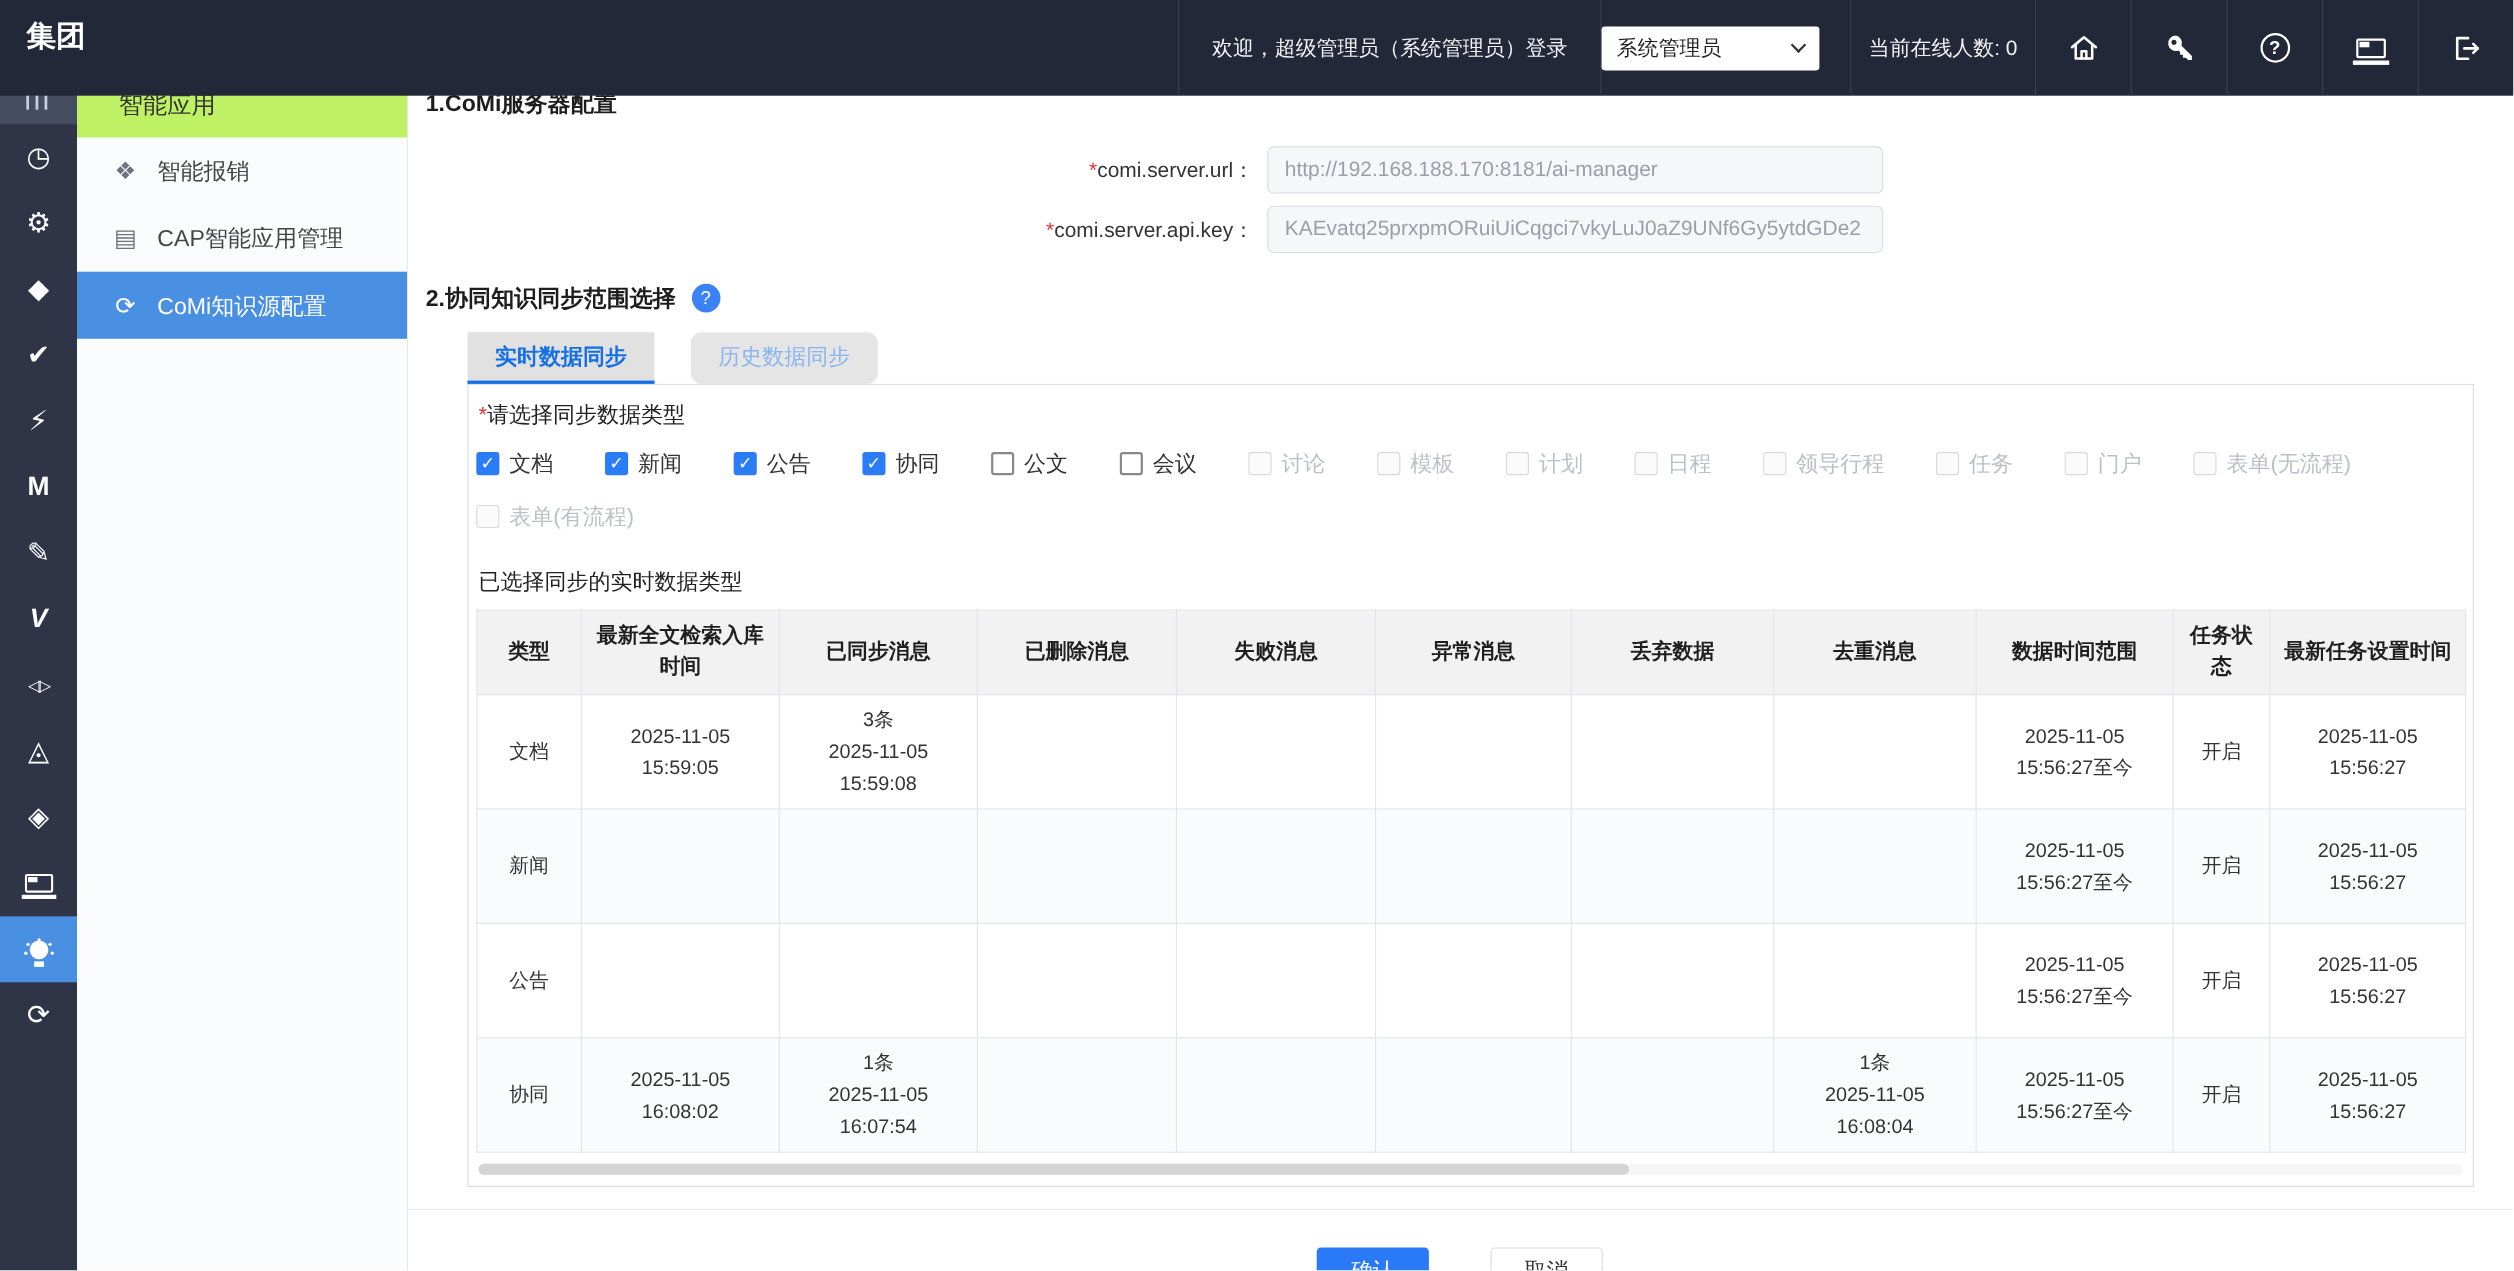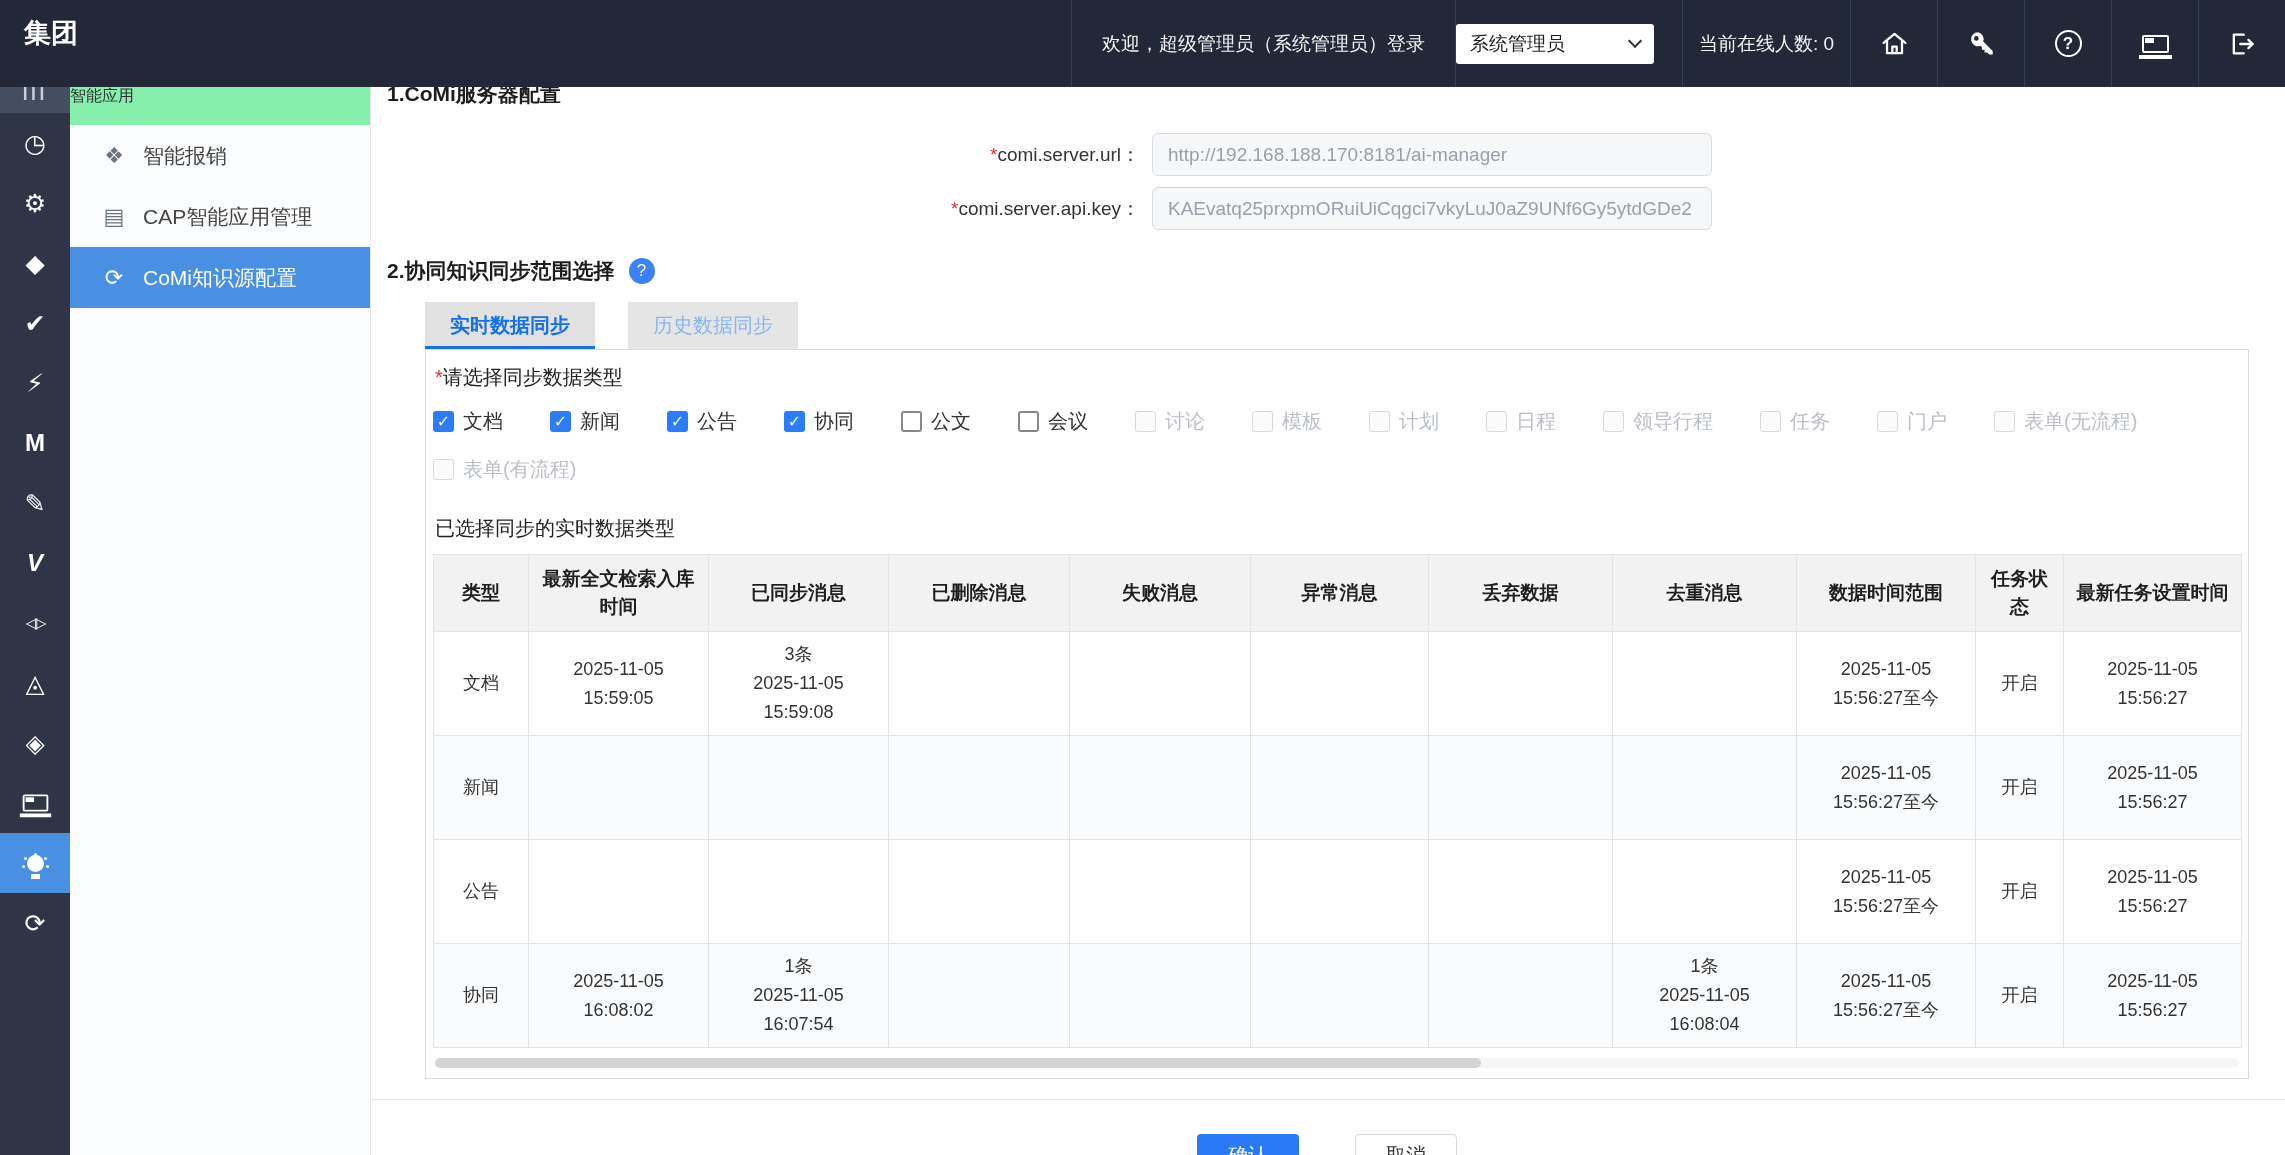--- a/index.html
+++ b/index.html
@@ -30,41 +30,41 @@
   .rail-item.active { background:#4a90e2; }
   .rail-m { font-weight:bold; font-size:24px; }
   .rail-v { font-style:italic; font-weight:bold; font-size:24px; }
   .rail-code { font-size:15px; letter-spacing:-2px; }
   .laptop { transform:scale(.95); }
   .bulb { width:17px; height:17px; border-radius:50%; background:#fff; position:relative; box-shadow:0 -9px 0 -7px #fff, -10px -5px 0 -7px #fff, 10px -5px 0 -7px #fff, -12px 3px 0 -7px #fff, 12px 3px 0 -7px #fff; }
   .bulb::after { content:""; position:absolute; left:4px; bottom:-7px; width:9px; height:5px; background:#fff; }
 
   
   .sidebar { position:absolute; top:67px; left:70px; width:301px; bottom:0; background:#fbfcfd; border-right:1px solid #e7e7e7; }
-  .sidebar-title { height:58px; line-height:58px; background:#86efac; font-size:16px; color:#333; }
+  .sidebar-title { height:58px; line-height:58px; background:#bef264; padding-left:38px; font-size:22px; color:#333; }
   .side-item { height:61px; display:flex; align-items:center; padding-left:30px; font-size:21px; color:#454545; cursor:pointer; }
   .side-item .ic { width:28px; margin-right:15px; font-size:22px; color:#6b7380; text-align:center; }
   .side-item.active { background:#4a90e2; color:#fff; }
   .side-item.active .ic { color:#fff; }
 
   
   .content { position:absolute; top:67px; left:371px; right:0; bottom:0; background:#fff; padding:13px 18px 0 16px; overflow:hidden; }
   .sec-title { font-size:21px; font-weight:600; color:#1d1d1d; display:flex; align-items:center; gap:14px; }
   .req { color:#e03131; }
   .form { margin-top:25px; }
   .form-row { display:flex; align-items:center; margin-bottom:11px; }
   .form-label { width:765px; text-align:right; font-size:19px; color:#333; padding-right:12px; white-space:nowrap; }
   .text-input { width:560px; height:43px; border:1px solid #d8dce3; background:#f6f7f9; border-radius:6px; color:#9aa0a8; font-size:19px; padding:0 15px; font-family:inherit; }
   .sec2 { margin-top:27px; }
   .help-badge { width:26px; height:26px; border-radius:50%; background:#3b82f6; color:#fff; font-size:17px; display:flex; align-items:center; justify-content:center; cursor:pointer; font-weight:normal; }
   .help-badge::after { content:"?"; }
 
   .tabs { margin:17px 0 0 38px; display:flex; }
   .tab { height:47px; line-height:47px; padding:0 25px; background:#e5e5e5; font-size:20px; color:#8ab5ef; cursor:pointer; }
-  .tab + .tab { margin-left:33px; }
+  .tab + .tab { margin-left:33px;border-radius:10px; }
   .tab.active { color:#156fe8; font-weight:bold; background:#e1e1e1; border-bottom:3px solid #156fe8; }
 
   .panel { margin-left:38px; width:1824px; border:1px solid #dcdcdc; padding:8px 7px 4px 7px; background:#fff; }
   .cb-title { font-size:20px; color:#222; margin:6px 0 0 2px; }
   .cb-row { display:flex; align-items:center; min-height:48px; margin-top:6px; flex-wrap:nowrap; }
   .cb-row.second { margin-top:0; }
   .cb-item { display:flex; align-items:center; margin-right:47px; cursor:pointer; }
   .box { width:21px; height:21px; border-radius:3px; position:relative; flex:0 0 auto; }
   .cb-item.checked .box { background:#2a7cf7; }
   .cb-item.checked .box::after { content:"✓"; position:absolute; left:0; top:0; width:21px; height:21px; color:#fff; font-size:16px; font-weight:bold; line-height:21px; text-align:center; }

